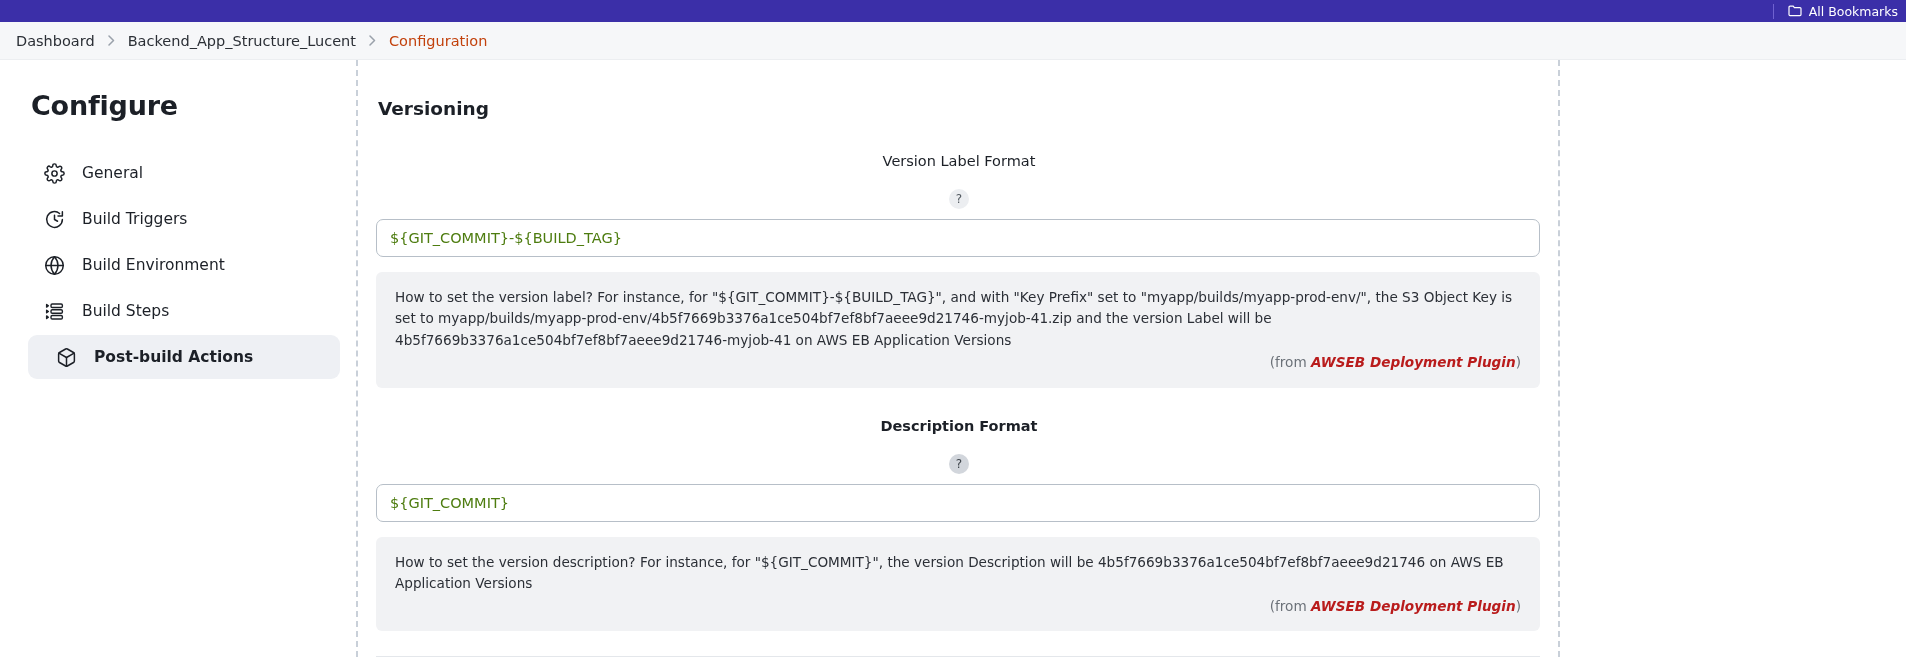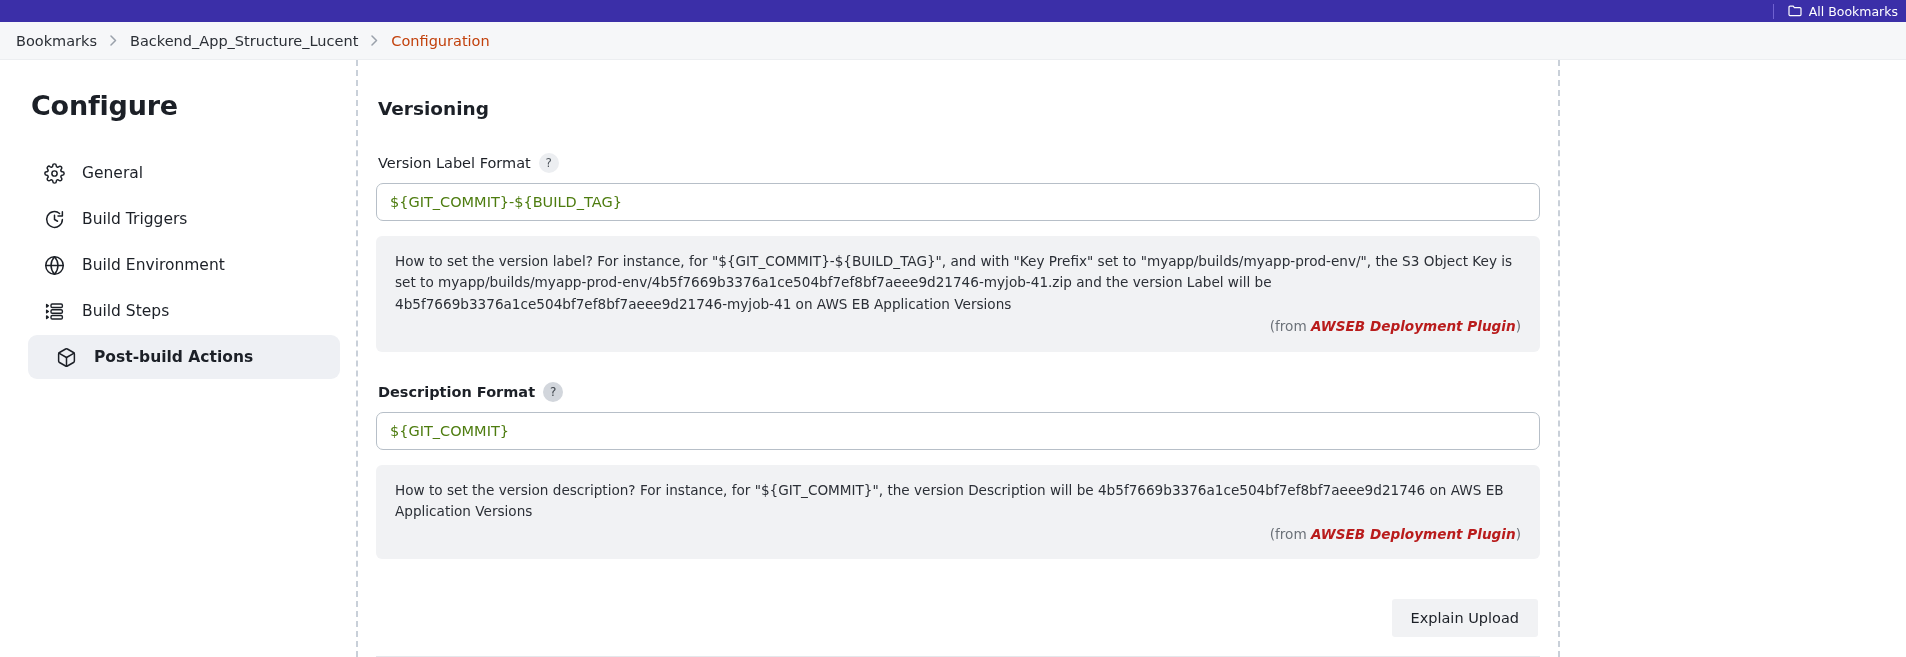--- a/index.html
+++ b/index.html
@@ -85,22 +85,23 @@
     width: 1204px; height: 597px;
     border-left: 2px dashed #c9d0d9;
     border-right: 2px dashed #c9d0d9;
     padding: 38px 18px 0 18px;
   }
   .section-title {
     font-size: 18.5px; font-weight: bold; color: #1c2027;
     margin: 0 0 34px 2px;
   }
   .field-label-row {
-    display: flex; align-items: center; gap: 8px;
+    display: flex; align-items: center; gap: 20px;
     margin: 0 0 10px 2px;
+    flex-direction: column;
   }
   .field-label {
     font-size: 14.5px; color: #1c2027;
   }
   .field-label.bold { font-weight: bold; }
   .help-badge {
     width: 20px; height: 20px; border-radius: 50%;
     background: #eceef1; color: #525960;
     font-size: 12px; display: flex; align-items: center;
     justify-content: center; cursor: pointer; font-weight: normal;
@@ -155,21 +156,21 @@
     <span class="bm-folder">
       <svg width="14" height="12" viewBox="0 0 14 12" fill="none" stroke="#ffffff" stroke-width="1.2">
         <path d="M1 2.2a1 1 0 0 1 1-1h3.2l1.2 1.4H12a1 1 0 0 1 1 1v6a1 1 0 0 1-1 1H2a1 1 0 0 1-1-1z"></path>
       </svg>
     </span>
     <span>All Bookmarks</span>
   </div>
 </div>
 
 <div class="breadcrumb-bar">
-  <span class="crumb link">Bookmarks</span>
+  <span class="crumb link">Dashboard</span>
   <span class="crumb-sep">
     <svg width="7" height="11" viewBox="0 0 7 11" fill="none" stroke="#9aa1ab" stroke-width="1.5" stroke-linecap="round" stroke-linejoin="round">
         <path d="M1 1l4.5 4.5L1 10"></path>
       </svg>
   </span>
   <span class="crumb link">Backend_App_Structure_Lucent</span>
   <span class="crumb-sep">
     <svg width="7" height="11" viewBox="0 0 7 11" fill="none" stroke="#9aa1ab" stroke-width="1.5" stroke-linecap="round" stroke-linejoin="round">
         <path d="M1 1l4.5 4.5L1 10"></path>
       </svg>

